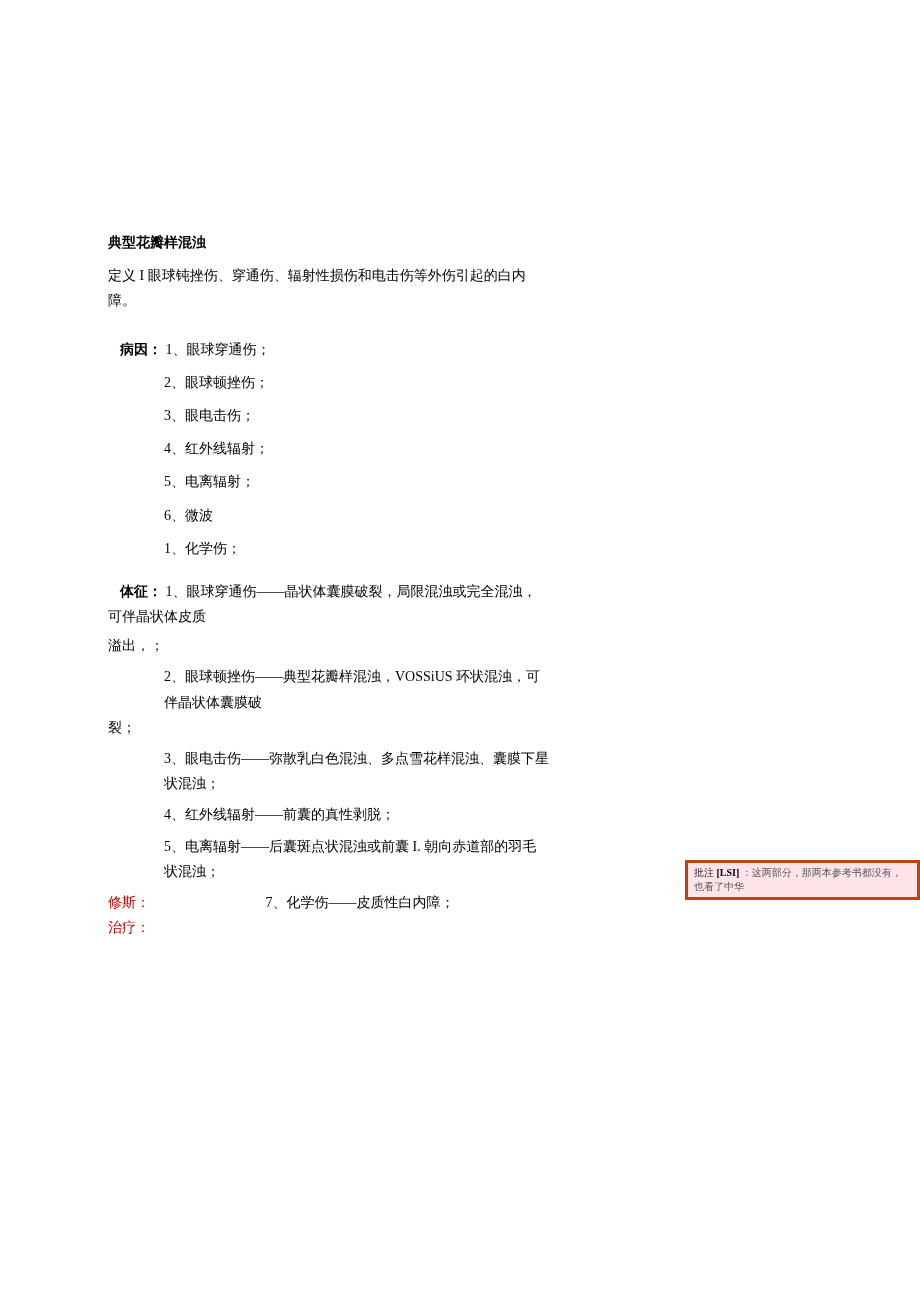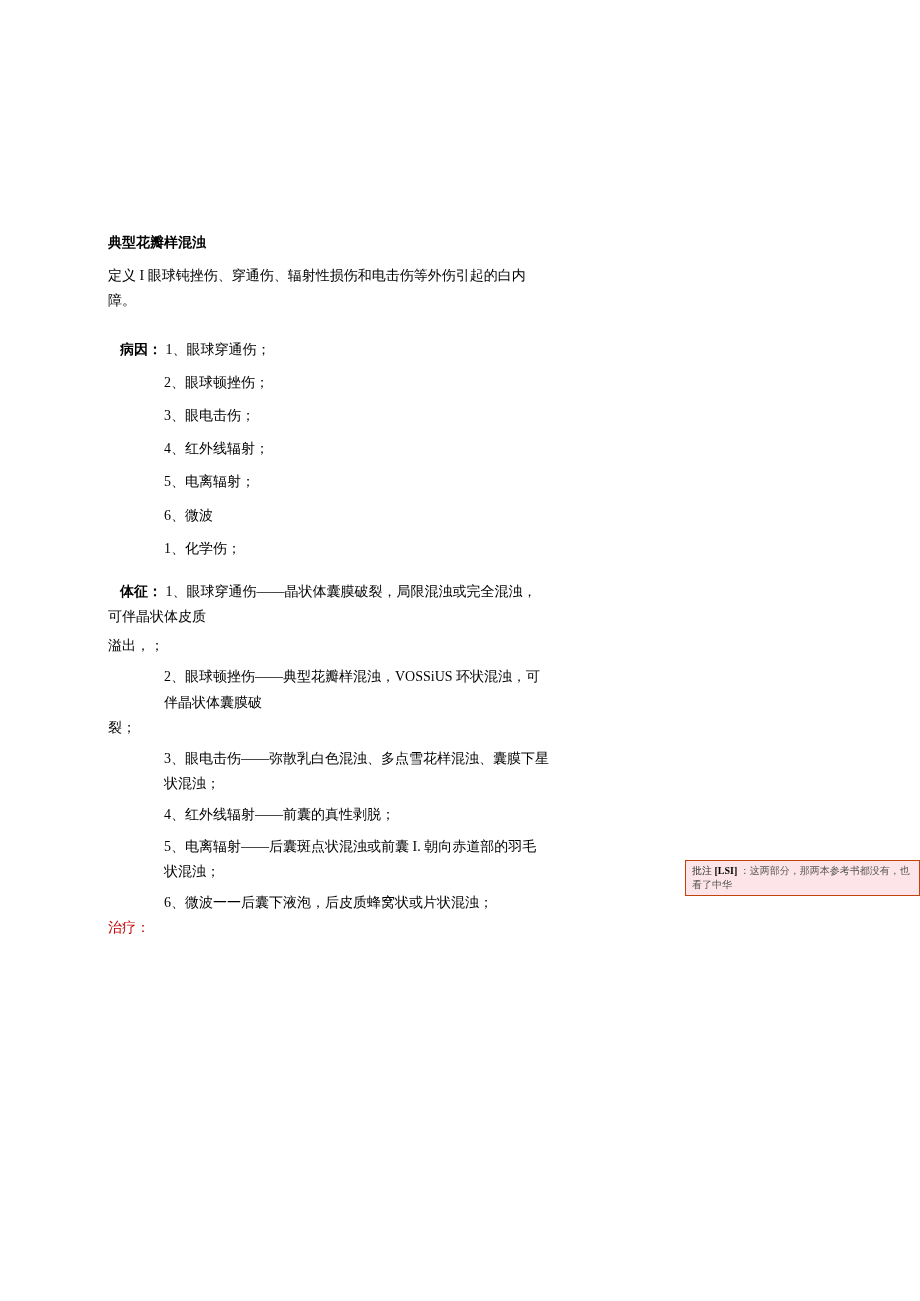--- a/index.html
+++ b/index.html
@@ -66,21 +66,21 @@
     .item7-inner {
       display: inline-block;
       padding-left: 112px;
     }
     .comment-box {
       position: absolute;
       right: 0;
       top: 860px;
       width: 235px;
       background: #fde4e9;
-      border: 1px solid #c2410c;
+      border: 3px solid #c2410c;
       padding: 3px 6px;
       font-size: 10px;
       font-family: "SimSun", "宋体", serif;
       color: #555;
       line-height: 1.4;
     }
     .comment-label {
       color: #333;
     }
     .comment-bold {
@@ -112,21 +112,24 @@
       <span>1、眼球穿通伤——晶状体囊膜破裂，局限混浊或完全混浊，可伴晶状体皮质</span>
     </div>
     <div class="sign-continuation">溢出，；</div>
 
     <div class="sign-item">2、眼球顿挫伤——典型花瓣样混浊，VOSSiUS 环状混浊，可伴晶状体囊膜破</div>
     <div class="sign-continuation">裂；</div>
 
     <div class="sign-item">3、眼电击伤——弥散乳白色混浊、多点雪花样混浊、囊膜下星状混浊；</div>
     <div class="sign-item">4、红外线辐射——前囊的真性剥脱；</div>
     <div class="sign-item">5、电离辐射——后囊斑点状混浊或前囊 I. 朝向赤道部的羽毛状混浊；</div>
-    <div class="sign-item">6、微波一一后囊下液泡，后皮质蜂窝状或片状混浊；</div>
 
+    <div class="item7-row">
+      <span class="red-text-first">修斯：</span>
+      <span class="item7-inner">7、化学伤——皮质性白内障；</span>
+    </div>
     <div class="red-text">治疗：</div>
   </div>
 </div>
 
 <div class="comment-box">
   <span class="comment-label">批注</span><span class="comment-bold"> [LSI] </span><span>：</span><span>这两部分，那两本参考书都没有，也看了中华</span>
 </div>
 
 </body></html>

